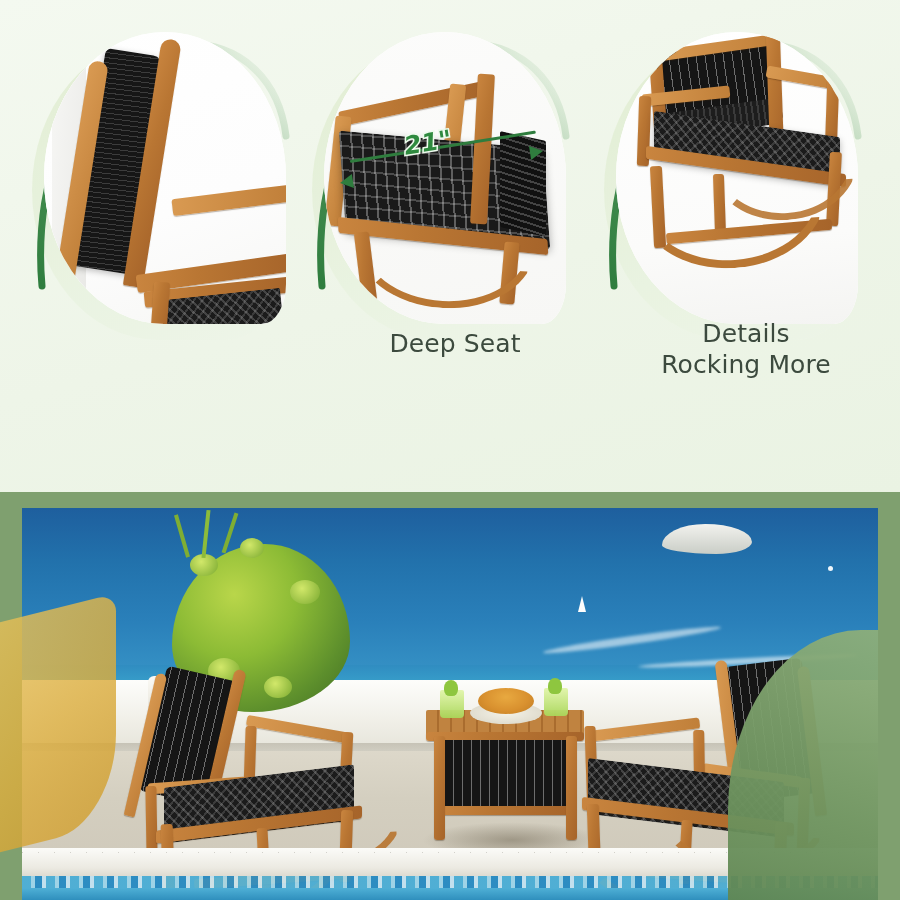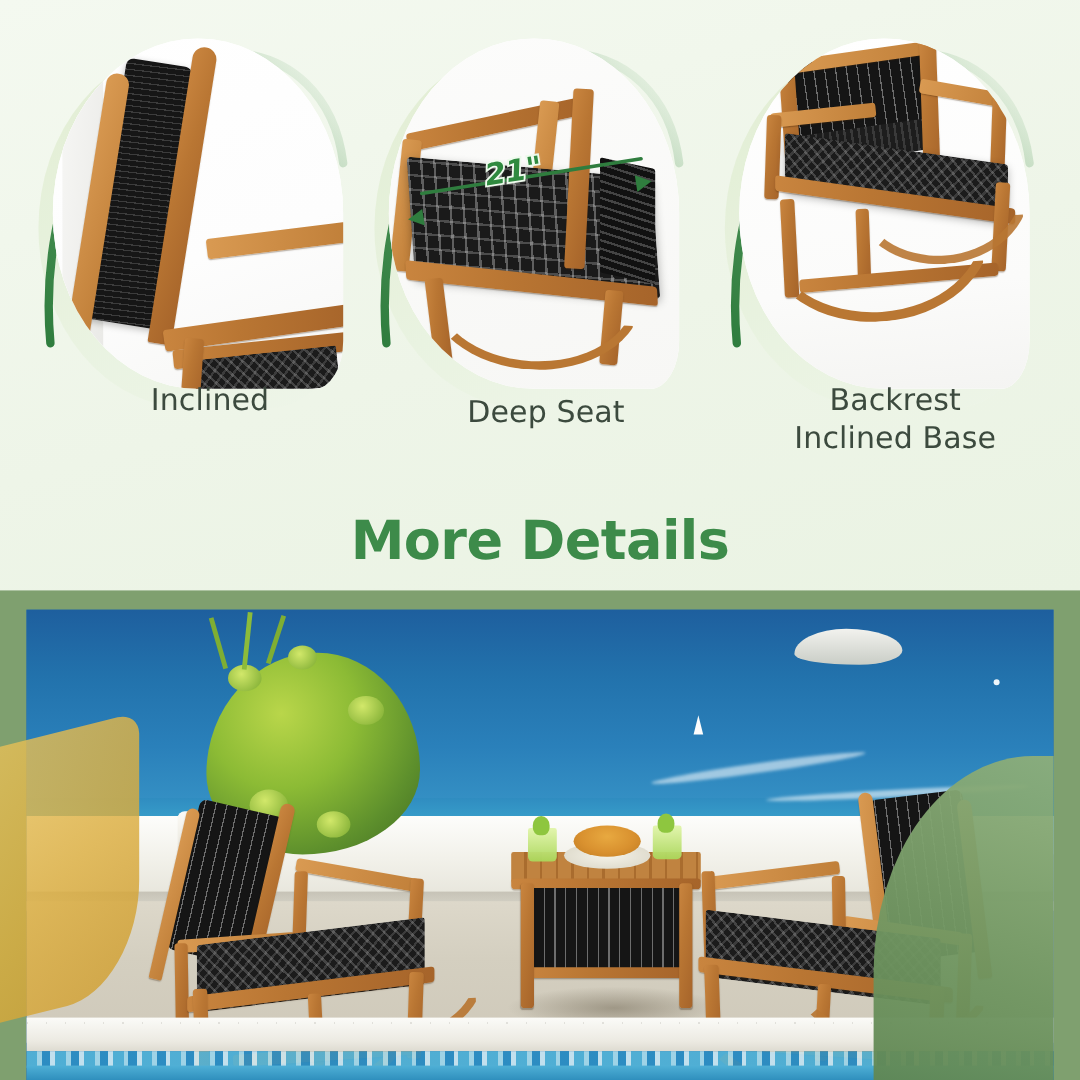--- a/index.html
+++ b/index.html
@@ -274,21 +274,20 @@
                       transform:rotate(-6deg);"></div>
 
           <div class="rope weave" style="left:118px;top:262px;width:120px;height:34px;
                       transform:rotate(-6deg);"></div>
 
           <div class="wood" style="left:108px;top:250px;width:16px;height:60px;transform:rotate(4deg);"></div>
         </div>
       </div>
 
       <div class="feature-label" style="left:60px;top:318px;width:230px;">
-        <div>Inclined</div>
       </div>
     </div>
 
     <div>
 
       <div class="blob-shadow" style="left:312px;top:40px;width:252px;height:300px;
                   border-radius:126px 126px 60px 126px/150px 150px 70px 150px;opacity:.85;"></div>
 
       <svg class="arc" style="left:308px;top:26px;" width="270" height="320" viewBox="0 0 270 320">
         <defs>
@@ -390,26 +389,25 @@
           <div class="wood" style="left:98px;top:142px;width:11px;height:62px;transform:rotate(-2deg);"></div>
 
           <div class="wood" style="left:50px;top:194px;width:166px;height:11px;transform:rotate(-5deg);"></div>
 
           <div class="rocker" style="left:22px;top:164px;width:190px;height:72px;transform:rotate(-4deg);border-width:8px;"></div>
           <div class="rocker" style="left:96px;top:128px;width:148px;height:60px;transform:rotate(-4deg);border-width:7px;opacity:.9;"></div>
         </div>
       </div>
 
       <div class="feature-label" style="left:628px;top:318px;width:236px;">
-        <div>Backrest</div>
-        <div>Inclined Base</div>
+        <div>Details</div>
+        <div>Rocking More</div>
       </div>
     </div>
 
-    <h1 id="more-details">More Details</h1>
   </div>
 
   <div id="lifestyle">
     <div id="photo-frame">
       <div class="scene">
 
         <div class="sea-far"></div>
         <div class="sea-near"></div>
         <div class="islet" style="left:640px;top:16px;width:90px;height:30px;"></div>
         <div class="sailboat" style="left:556px;top:88px;"></div>

